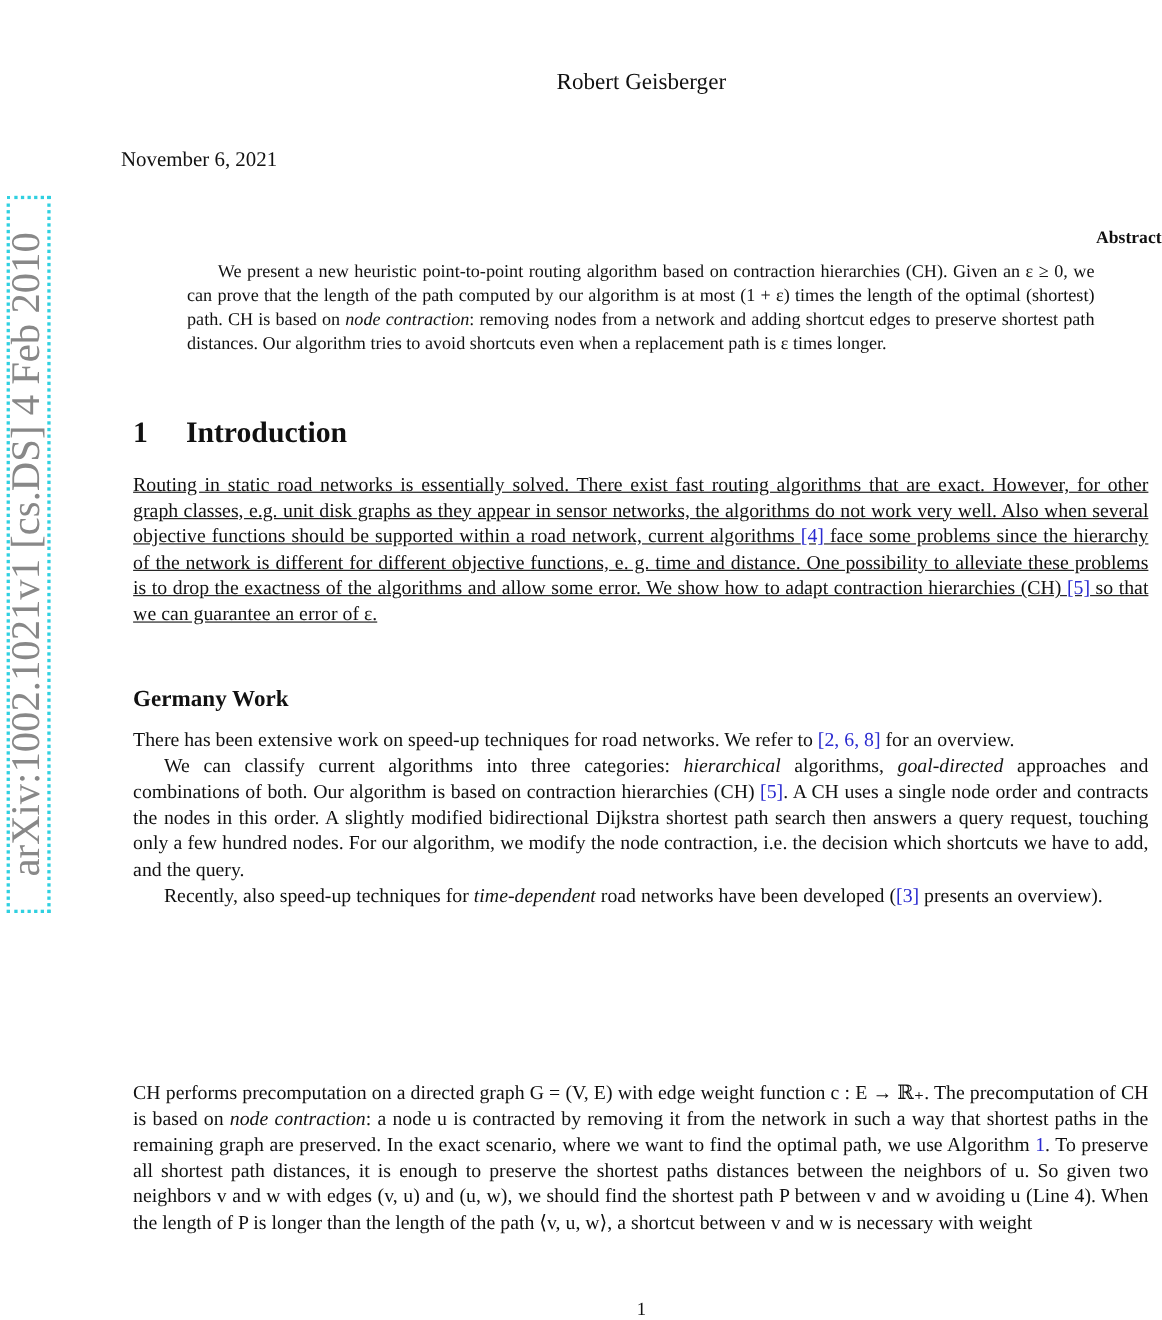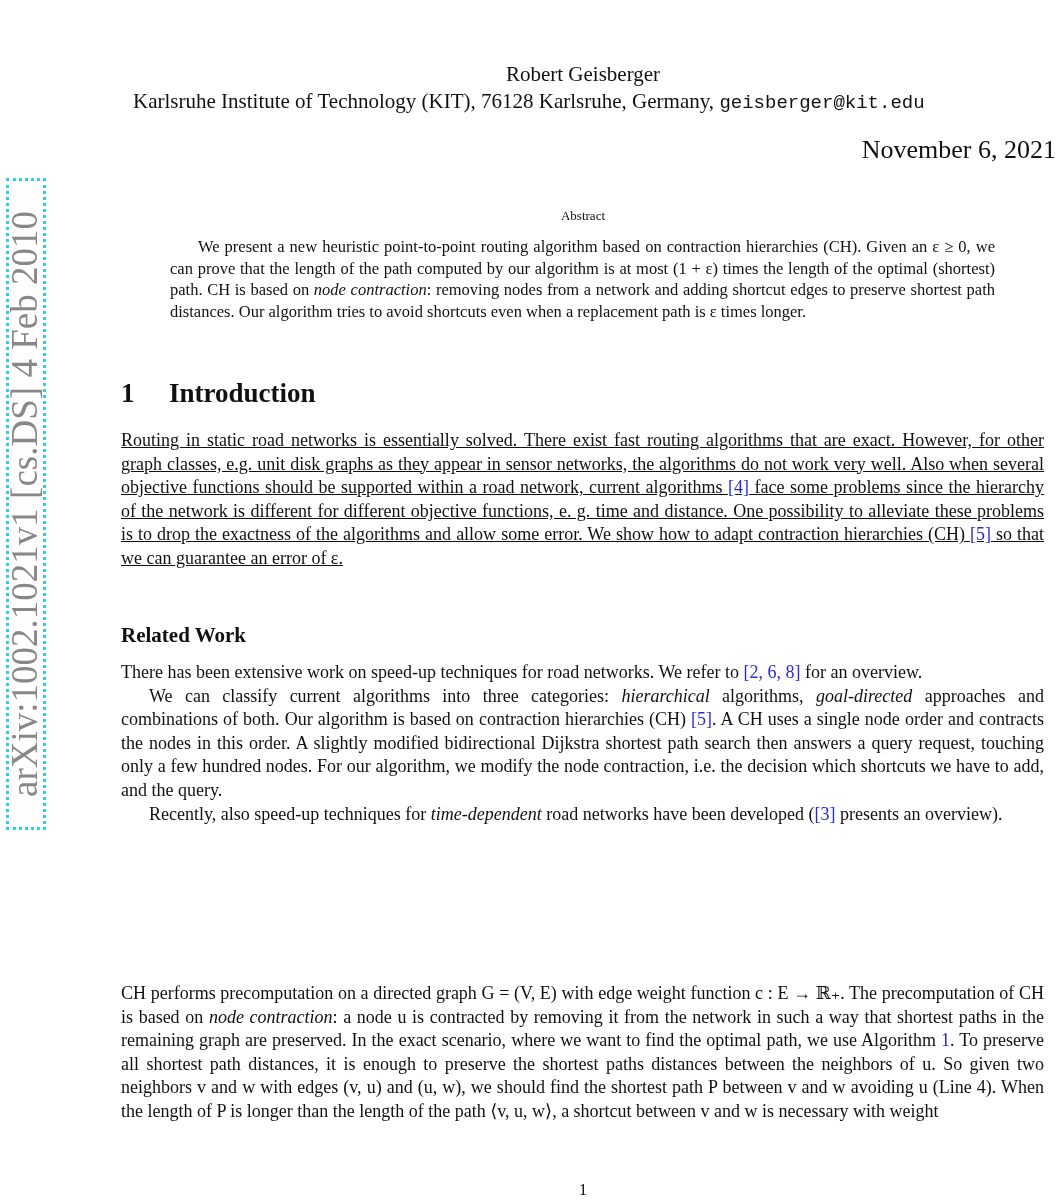--- a/index.html
+++ b/index.html
@@ -9,23 +9,23 @@
     color: #111111;
   }
   .page { position: absolute; left: 0; top: 0; width: 1056px; height: 1200px; }
   .title {
     position: absolute; left: 0; right: 0; top: 0px;
     text-align: center; font-size: 30px; letter-spacing: -0.2px; margin-left: 110px;
   }
   .author { position: absolute; left: 0; right: 0; top: 62px; text-align: center; font-size: 21px; margin-left: 110px; }
   .affil { position: absolute; left: 133px; top: 89px; font-size: 21px; white-space: nowrap; }
   .mono { font-family: "Liberation Mono", "DejaVu Sans Mono", monospace; font-size: 19px; }
-  .date { position: absolute; left: 0; right: 0; top: 135px; text-align: right; font-size: 26px; margin-left: 110px; }
+  .date { position: absolute; left: 0; right: 0; top: 135px; text-align: left; font-size: 19px; margin-left: 110px; }
 
-  .abstract-h { position: absolute; left: 0; right: 0; top: 208px; text-align: center; font-weight: normal; font-size: 13px; margin-left: 110px; }
+  .abstract-h { position: absolute; left: 0; right: 0; top: 208px; text-align: right; font-weight: bold; font-size: 16px; margin-left: 110px; }
   .abstract { position: absolute; left: 170px; width: 825px; top: 236px; font-size: 16.5px; line-height: 21.5px; text-align: justify; }
   .abstract p { margin: 0; text-indent: 28px; }
 
   .sec { position: absolute; left: 121px; font-weight: bold; font-size: 27px; }
   .sec .num { display: inline-block; width: 48px; }
   .subsec { position: absolute; left: 121px; font-weight: bold; font-size: 21px; }
 
   .body { position: absolute; left: 121px; width: 923px; font-size: 18px; line-height: 23.6px; text-align: justify; }
   .body p { margin: 0; }
   .body p.ind { text-indent: 28px; }
@@ -46,36 +46,35 @@
 </style>
 </head>
 <body>
 
 <div class="page">
 
   <div class="stamp"></div>
   <div class="stamp-text">arXiv:1002.1021v1  [cs.DS]  4 Feb 2010</div>
 
   <div class="author">Robert Geisberger</div>
-  <div class="affil"><span>Karlsruhe Institute of Technology (KIT), 76128 Karlsruhe, Germany, </span><span class="mono">geisberger@kit.edu</span></div>
   <div class="date">November 6, 2021</div>
 
   <div class="abstract-h">Abstract</div>
   <div class="abstract">
     <p><span>We present a new heuristic point-to-point routing algorithm based on contraction hierarchies (CH). Given an ε ≥ 0, we can prove that the length of the path computed by our algorithm is at most (1 + ε) times the length of the optimal (shortest) path. CH is based on </span><i>node contraction</i><span>: removing nodes from a network and adding shortcut edges to preserve shortest path distances. Our algorithm tries to avoid shortcuts even when a replacement path is ε times longer.</span></p>
   </div>
 
   <div class="sec" style="top:378px;">
     <span class="num">1</span><span>Introduction</span>
   </div>
   <div class="body" style="top:429px;text-decoration:underline;">
     <p><span>Routing in static road networks is essentially solved. There exist fast routing algorithms that are exact. However, for other graph classes, e.g. unit disk graphs as they appear in sensor networks, the algorithms do not work very well. Also when several objective functions should be supported within a road network, current algorithms </span><span class="cite">[4]</span><span> face some problems since the hierarchy of the network is different for different objective functions, e. g. time and distance. One possibility to alleviate these problems is to drop the exactness of the algorithms and allow some error. We show how to adapt contraction hierarchies (CH) </span><span class="cite">[5]</span><span> so that we can guarantee an error of ε.</span></p>
   </div>
 
-  <div class="subsec" style="top:623px;">Related Work</div>
+  <div class="subsec" style="top:623px;">Germany Work</div>
   <div class="body" style="top:661px;">
     <p><span>There has been extensive work on speed-up techniques for road networks. We refer to </span><span class="cite">[2, 6, 8]</span><span> for an overview.</span></p>
     <p class="ind"><span>We can classify current algorithms into three categories: </span><i>hierarchical</i><span> algorithms, </span><i>goal-directed</i><span> approaches and combinations of both. Our algorithm is based on contraction hierarchies (CH) </span><span class="cite">[5]</span><span>. A CH uses a single node order and contracts the nodes in this order. A slightly modified bidirectional Dijkstra shortest path search then answers a query request, touching only a few hundred nodes. For our algorithm, we modify the node contraction, i.e. the decision which shortcuts we have to add, and the query.</span></p>
     <p class="ind"><span>Recently, also speed-up techniques for </span><i>time-dependent</i><span> road networks have been developed (</span><span class="cite">[3]</span><span> presents an overview).</span></p>
   </div>
 
   <div class="body" style="top:982px;">
     <p><span>CH performs precomputation on a directed graph G = (V, E) with edge weight function c : E → ℝ₊. The precomputation of CH is based on </span><i>node contraction</i><span>: a node u is contracted by removing it from the network in such a way that shortest paths in the remaining graph are preserved. In the exact scenario, where we want to find the optimal path, we use Algorithm </span><span class="cite">1</span><span>. To preserve all shortest path distances, it is enough to preserve the shortest paths distances between the neighbors of u. So given two neighbors v and w with edges (v, u) and (u, w), we should find the shortest path P between v and w avoiding u (Line 4). When the length of P is longer than the length of the path ⟨v, u, w⟩, a shortcut between v and w is necessary with weight</span></p>
   </div>
 

